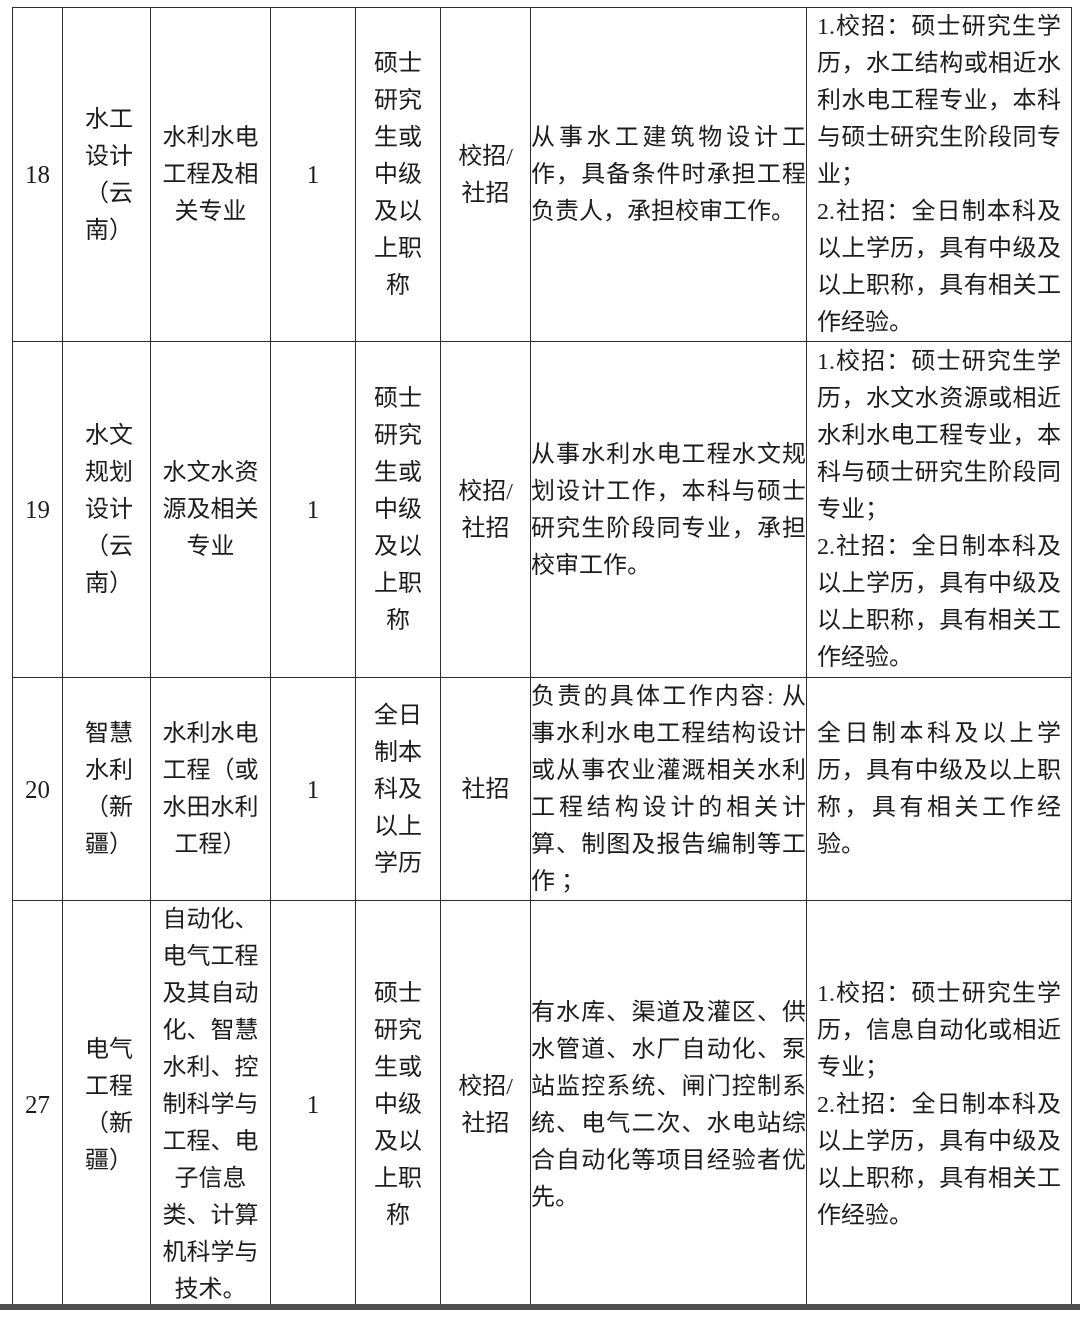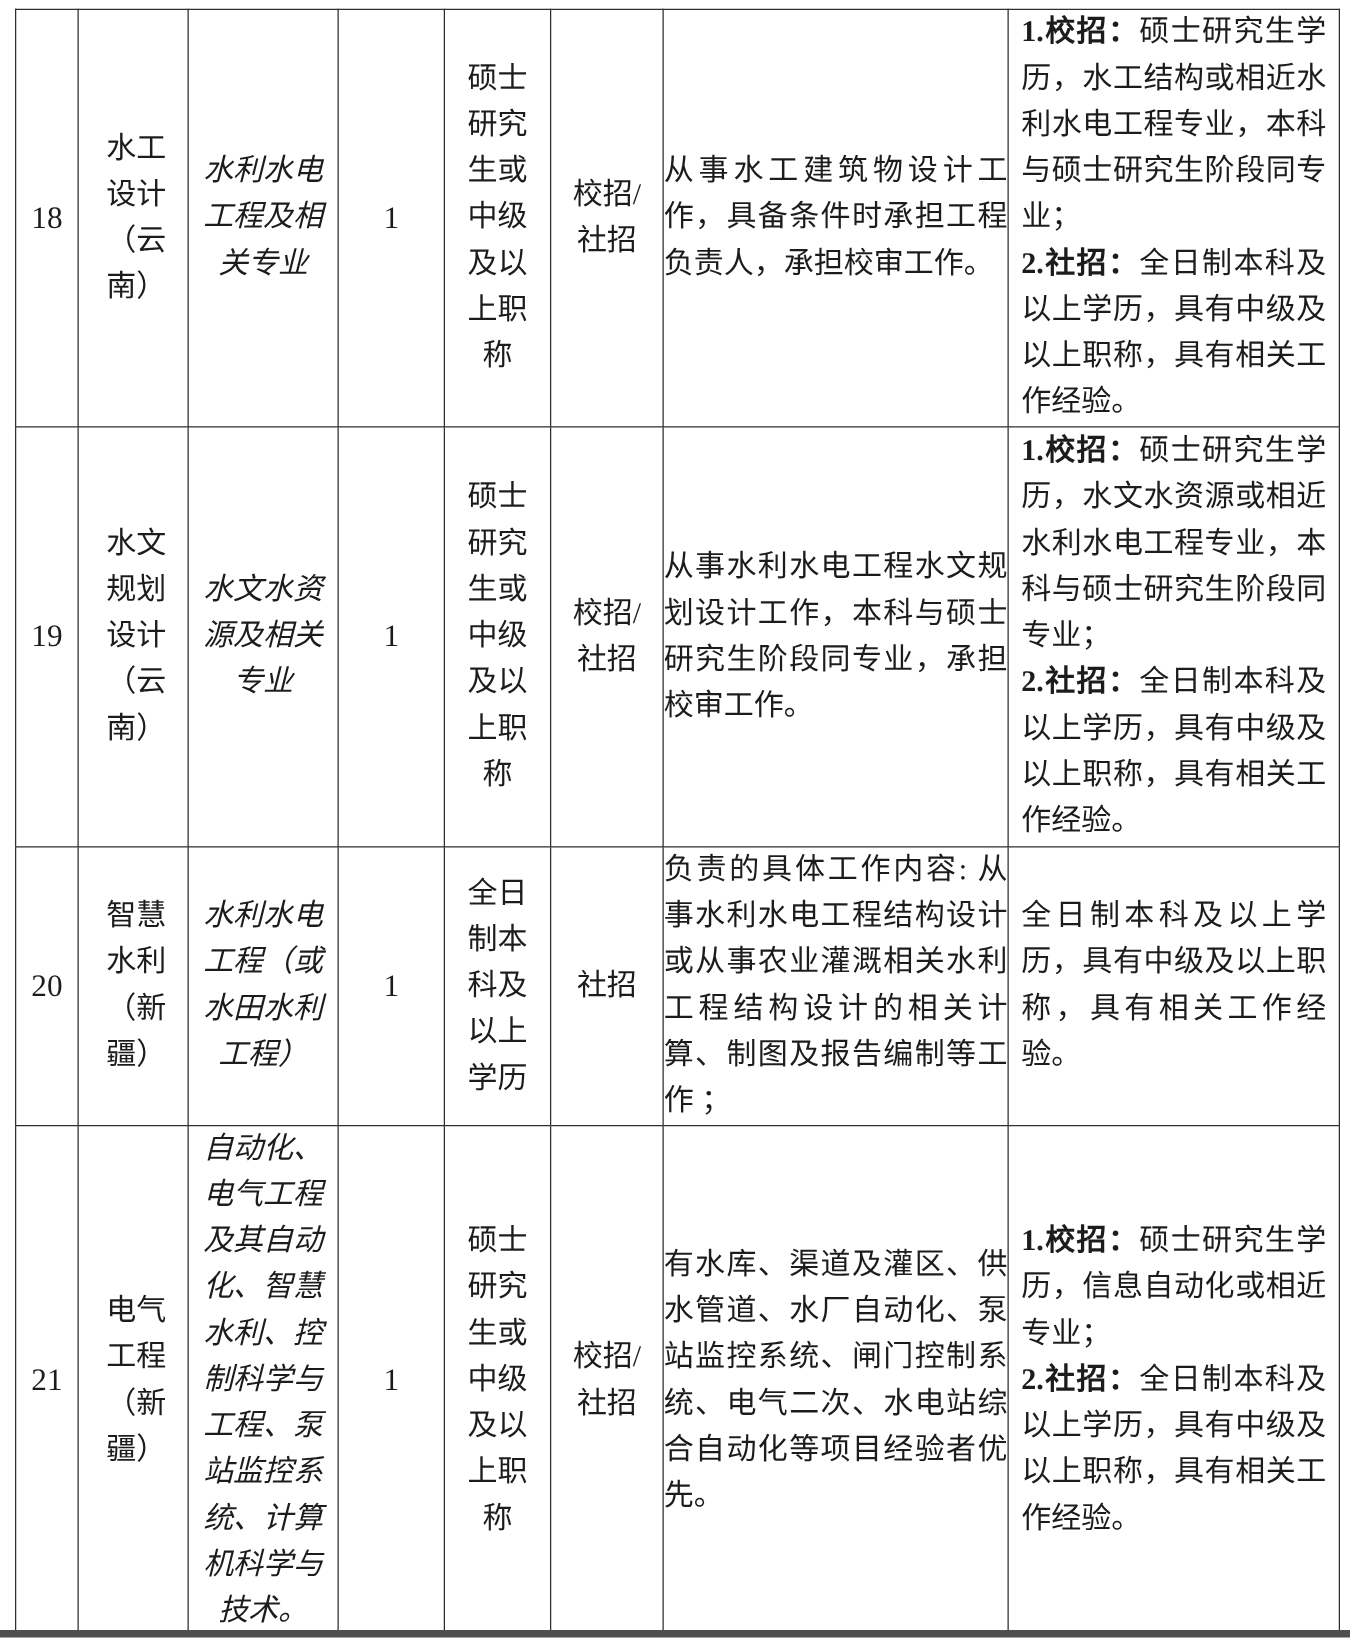--- a/index.html
+++ b/index.html
@@ -26,28 +26,28 @@
   td {
     border: 1.5px solid #2e2e2e;
     vertical-align: middle;
     font-size: 24px;
     line-height: 37px;
     overflow: hidden;
     word-break: normal;
   }
   .no-cell   { text-align: center; font-size: 25px; padding: 0 2px; }
   .pos-cell  { text-align: right; padding: 0 17px; }
-  .major-cell{ text-align: center; padding: 0 10px; font-style: italic; }
+  .major-cell{ text-align: center; padding: 0 10px; }
   .cnt-cell  { text-align: center; font-size: 25px; padding: 0 2px; }
   .edu-cell  { text-align: center; padding: 0 16px; }
   .type-cell { text-align: center; padding: 0 15px; }
   .duty-cell { text-align: justify; text-justify: inter-ideograph; padding: 0 0; }
   .req-cell  { text-align: justify; text-justify: inter-ideograph; padding: 0 10px; }
   .req-cell p { margin: 0; }
-  .req-cell b { font-weight: 700; }
+  .req-cell b { font-weight: 400; }
   .bottom-rule {
     position: absolute;
     left: 0;
     top: 1304px;
     width: 1080px;
     height: 6px;
     background: #4f4f4f;
   }
 </style>
 </head>
@@ -101,23 +101,23 @@
     <td class="cnt-cell">1</td>
     <td class="edu-cell">全日制本科及以上学历</td>
     <td class="type-cell">社招</td>
     <td class="duty-cell">负责的具体工作内容: 从事水利水电工程结构设计或从事农业灌溉相关水利工程结构设计的相关计算、制图及报告编制等工作 ；</td>
     <td class="req-cell">
       <p><b></b><span>全日制本科及以上学历，具有中级及以上职称，具有相关工作经验。</span></p>
     </td>
   </tr>
 
   <tr style="height:408px">
-    <td class="no-cell">21</td>
+    <td class="no-cell">27</td>
     <td class="pos-cell">电气工程（新疆）</td>
-    <td class="major-cell">自动化、电气工程及其自动化、智慧水利、控制科学与工程、泵站监控系统、计算机科学与技术。</td>
+    <td class="major-cell">自动化、电气工程及其自动化、智慧水利、控制科学与工程、电子信息类、计算机科学与技术。</td>
     <td class="cnt-cell">1</td>
     <td class="edu-cell">硕士研究生或中级及以上职称</td>
     <td class="type-cell">校招/社招</td>
     <td class="duty-cell">有水库、渠道及灌区、供水管道、水厂自动化、泵站监控系统、闸门控制系统、电气二次、水电站综合自动化等项目经验者优先。</td>
     <td class="req-cell">
       <p><b>1.校招：</b><span>硕士研究生学历，信息自动化或相近专业；</span></p>
       <p><b>2.社招：</b><span>全日制本科及以上学历，具有中级及以上职称，具有相关工作经验。</span></p>
     </td>
   </tr>
 </tbody>

